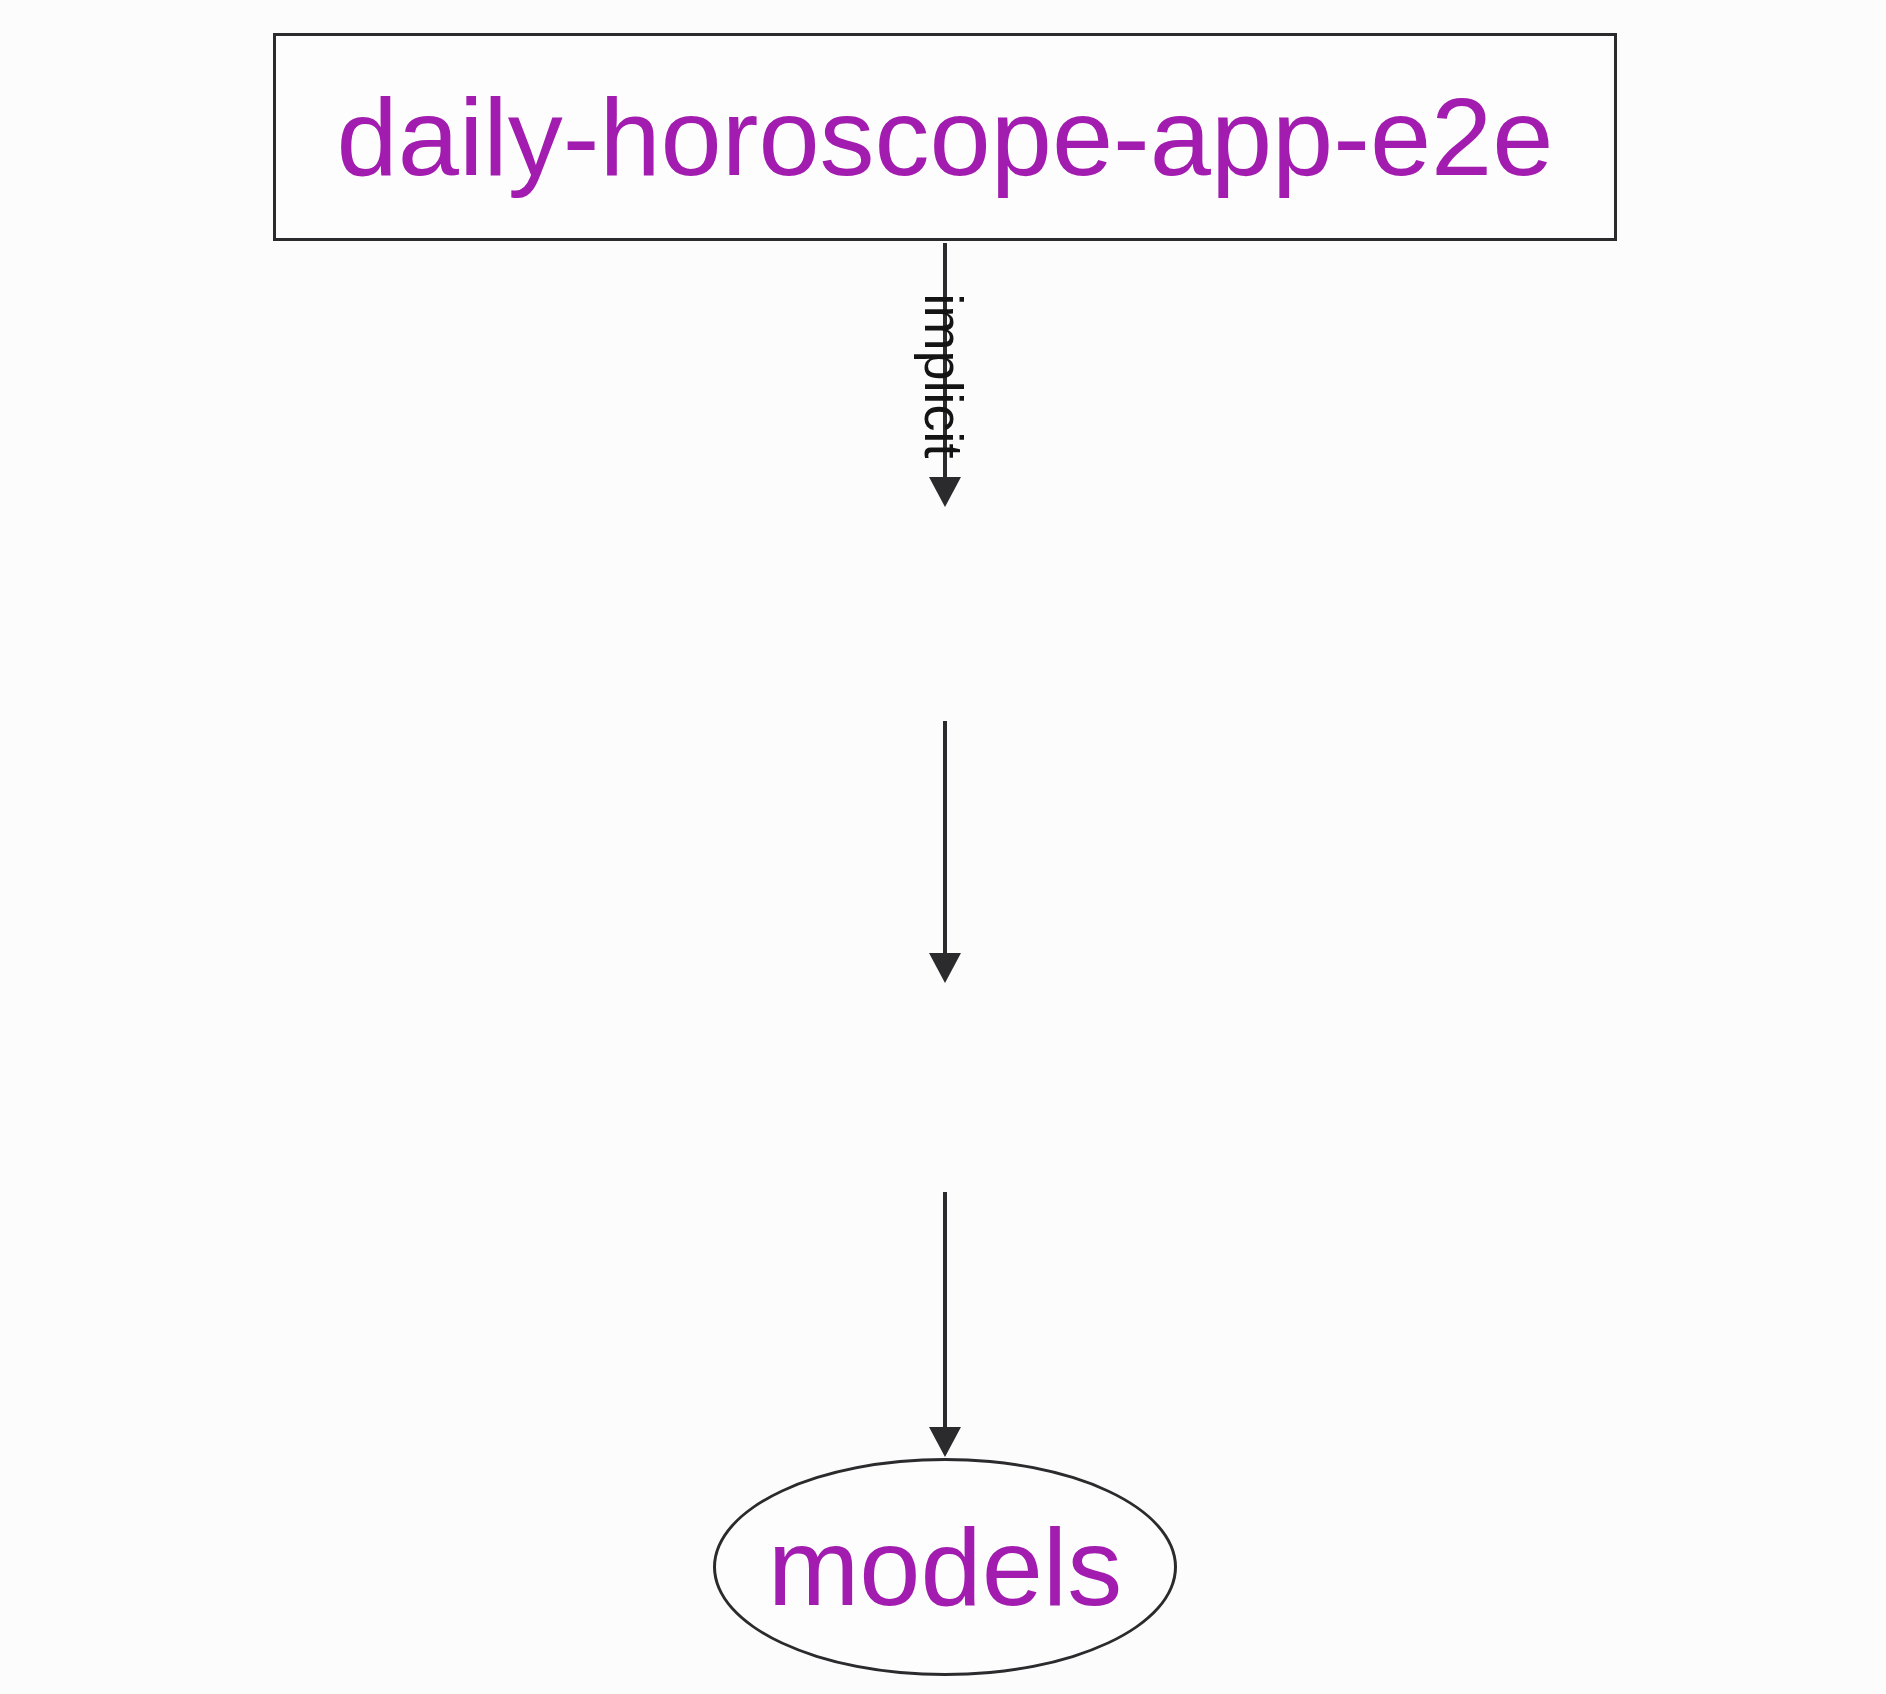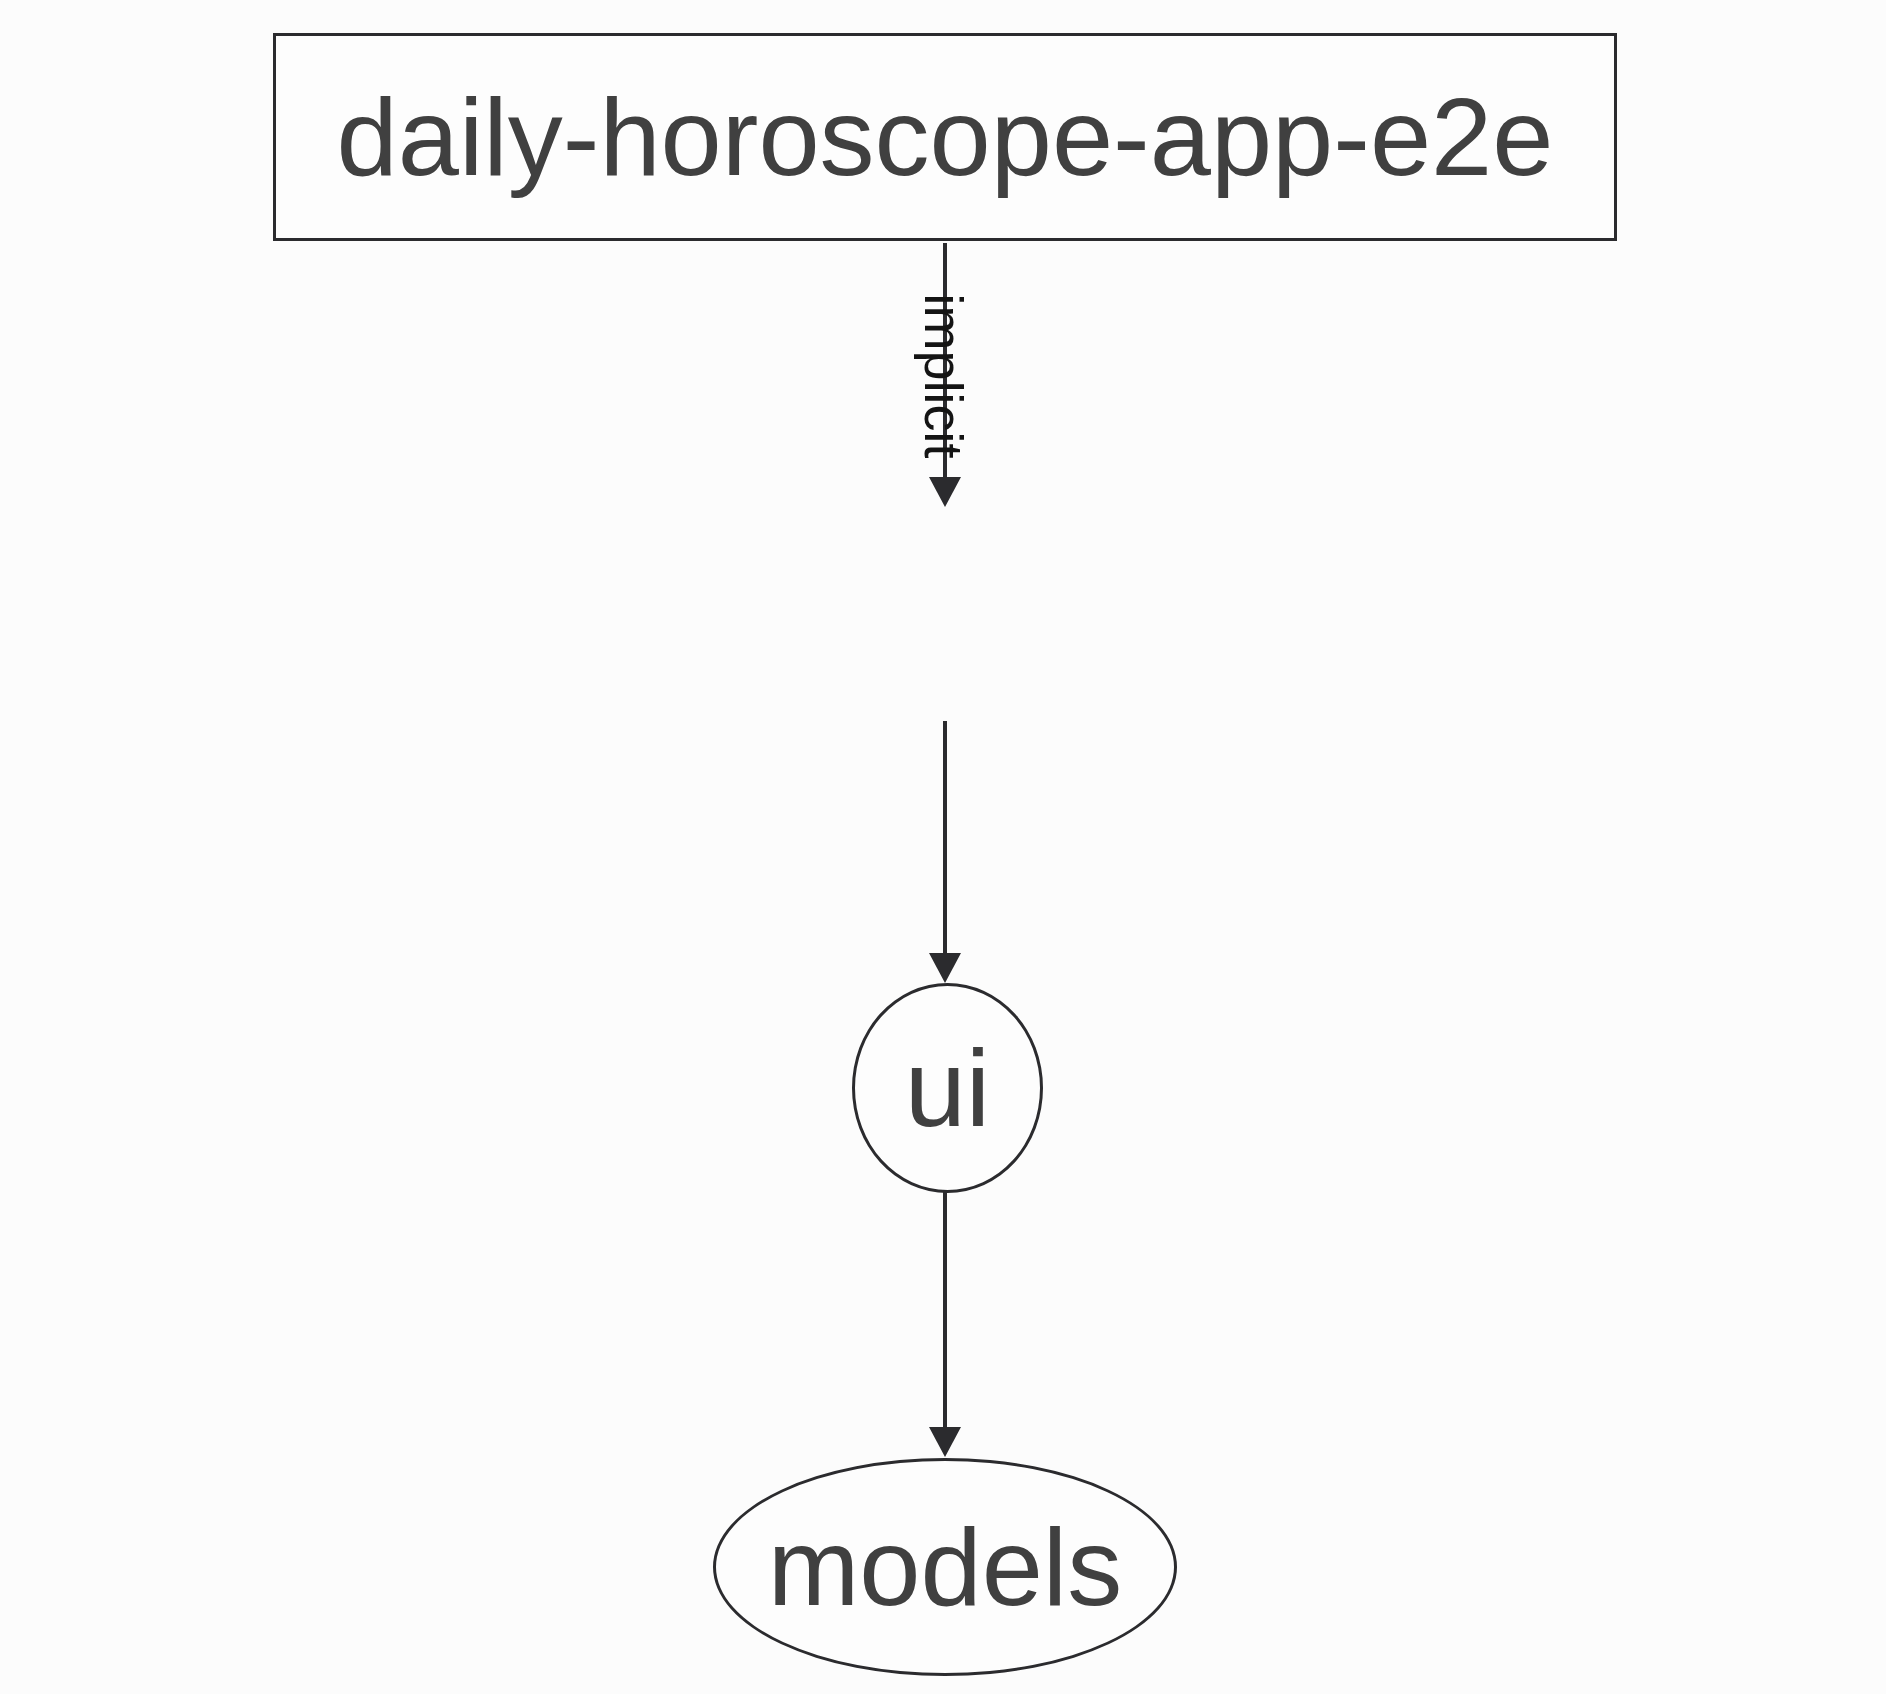--- a/index.html
+++ b/index.html
@@ -22,21 +22,21 @@
     border: 3.5px solid #2b2b2e;
     background: #fdfdfd;
     display: flex;
     align-items: center;
     justify-content: center;
   }
   .node .node-label {
     font-size: 110px;
     line-height: 1;
     white-space: nowrap;
-    color: #404040;
+    color: #a21caf;
     letter-spacing: 0;
   }
   .node.rect-1 { left: 273px; top: 33px;   width: 1344px; height: 208px; }
   .node.rect-2 { left: 383px; top: 507px;  width: 1125px; height: 212px; }
   .node.ellipse { border-radius: 50%; }
   .node.ellipse-ui     { left: 852px; top: 983px;  width: 191px; height: 210px; }
   .node.ellipse-models { left: 713px; top: 1458px; width: 464px; height: 218px; }
 
   .edge-line {
     position: absolute;
@@ -80,23 +80,20 @@
   </div>
 
   <div class="edge-line e1"></div>
   <div class="arrowhead a1"></div>
   <div class="edge-label">implicit</div>
 
 
   <div class="edge-line e2"></div>
   <div class="arrowhead a2"></div>
 
-  <div class="node ellipse ellipse-ui">
-    <span class="node-label">ui</span>
-  </div>
 
   <div class="edge-line e3"></div>
   <div class="arrowhead a3"></div>
 
   <div class="node ellipse ellipse-models">
     <span class="node-label">models</span>
   </div>
 
 </div>
 

